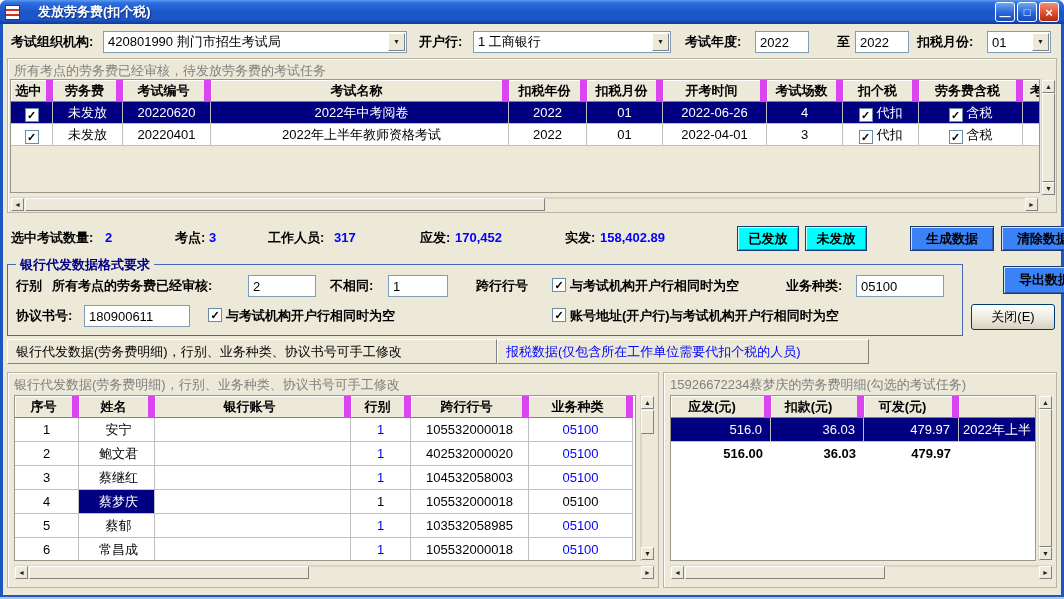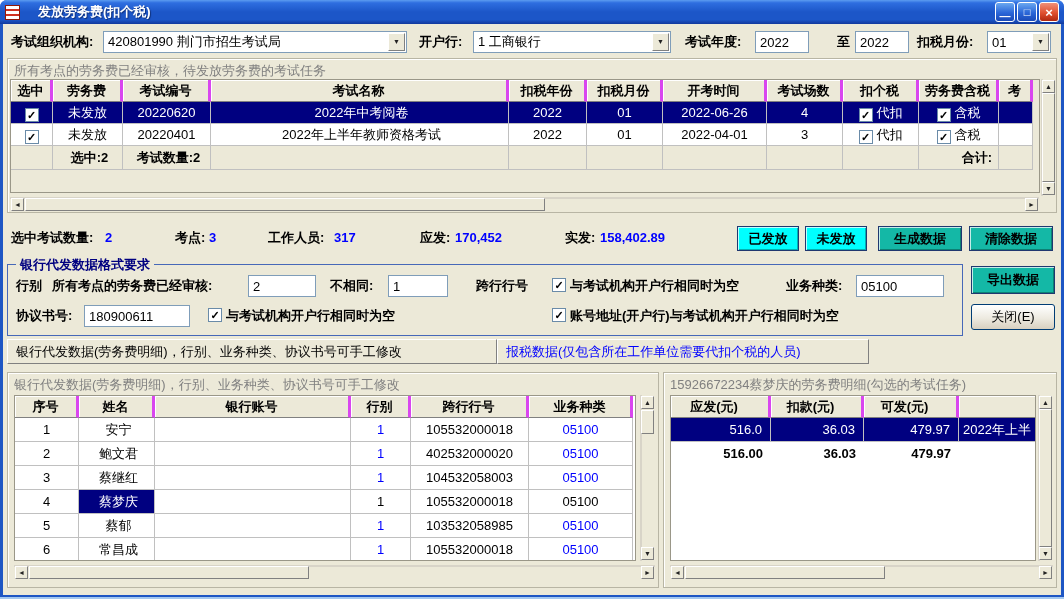--- a/index.html
+++ b/index.html
@@ -19,48 +19,48 @@
   .val{color:#0000FF;}
   .combo{position:absolute;height:22px;background:#fff;border:1px solid #7F9DB9;display:flex;align-items:center;}
   .combo .ct{flex:1;padding:0 4px;white-space:nowrap;overflow:hidden;}
   .combo .cd{width:17px;height:18px;margin-right:1px;background:#ECE9D8;border:1px solid;border-color:#fff #808080 #808080 #fff;font-size:7px;line-height:16px;text-align:center;color:#222;flex:0 0 auto;}
   .tin{position:absolute;height:22px;border:1px solid #7F9DB9;background:#fff;padding:0 4px;font-family:inherit;font-size:13px;}
   .panel{position:absolute;background:#ECE9D8;border:1px solid #B8B5A4;box-shadow:inset 1px 1px 0 #fff;}
   .pcap{position:absolute;left:6px;top:3px;color:#808080;white-space:nowrap;font-size:13px;}
   .grid{position:absolute;overflow:hidden;border:1px solid #9a9788;}
   .grow{display:flex;}
   .gc{border-right:1px solid #C0C0C0;border-bottom:1px solid #C0C0C0;text-align:center;white-space:nowrap;overflow:hidden;background:#fff;flex:0 0 auto;}
-  .gh .gc{background:#ECE9D8;font-weight:700;border-right:3px solid #d946ef;border-bottom:1px solid #808080;box-shadow:inset 1px 1px 0 #fff;}
+  .gh .gc{background:#ECE9D8;font-weight:700;border-right:7px solid #d946ef;border-bottom:1px solid #808080;box-shadow:inset 1px 1px 0 #fff;}
   .left{text-align:center;padding-left:4px;}
   .right{text-align:right;padding-right:6px;}
   .tasks-grid{background:#ECE9D8;}
   .tasks-grid .grow{height:22px;line-height:21px;}
   .tasks-grid .grow.foot{height:24px;line-height:23px;}
   .tasks-grid .grow.foot .gc{background:#ECE9D8;font-weight:700;}
   .tasks-grid .grow.selected .gc,.person-grid .grow.selected .gc{background:#000080;color:#fff;}
-  .tw0{width:42px}.tw1{width:70px}.tw2{width:88px}.tw3{width:298px}.tw4{width:78px}.tw5{width:76px}.tw6{width:104px}.tw7{width:76px}.tw8{width:76px}.tw9{width:80px}.tw10{width:34px}
+  .tw0{width:42px}.tw1{width:70px}.tw2{width:88px}.tw3{width:298px}.tw4{width:78px}.tw5{width:76px}.tw6{width:104px}.tw7{width:76px}.tw8{width:76px}.tw9{width:104px}.tw10{width:34px}
   .cb{display:inline-block;width:14px;height:14px;background:#fff;border:1px solid #6A8BA8;vertical-align:-2px;line-height:12px;text-align:center;font-size:11px;font-weight:700;color:#000;font-style:normal;}
   .cb i{font-style:normal;}
   .cblbl{margin-left:4px;}
   .bank-grid,.person-grid{background:#fff;}
   .bank-grid .grow,.person-grid .grow{height:24px;line-height:23px;}
   .bank-grid .gh,.person-grid .gh{height:22px;line-height:21px;}
   .bank-grid .grow.selected .gc{background:#fff;color:#000;}
   .bank-grid .grow.selected .gc.name-cell{background:#000080;color:#fff;}
   .blue{color:#0000FF;}
   .person-grid .gc{text-align:right;padding-right:8px;}
   .person-grid .gh .gc{text-align:center;padding-right:11px;}
   .person-grid .gc.exam{text-align:left;padding-left:4px;padding-right:0;}
   .person-grid .grow.total .gc{font-weight:700;border-right:none;border-bottom:none;background:#fff;}
   .person-grid .grow.selected .gc{border-right:1px solid #C0C0C0;}
   .pw0{width:100px}.pw1{width:93px}.pw2{width:95px}.pw3{width:90px}
   .bw0{width:64px}.bw1{width:76px}.bw2{width:196px}.bw3{width:60px}.bw4{width:118px}.bw5{width:104px}
   .pbtn{position:absolute;font-weight:700;text-align:center;border:1px solid #203870;box-shadow:inset 1px 1px 0 rgba(255,255,255,.75),inset -1px -1px 0 rgba(0,0,0,.3);display:flex;align-items:center;justify-content:center;}
   .pbtn.cyan{background:#00FFFF;}
-  .pbtn.green{background:#14b8a6;}
+  .pbtn.green{background:#3b82f6;margin-left:32px;}
   .xpbtn{position:absolute;background:linear-gradient(180deg,#FFFFFF,#EDEAE0 55%,#D8D0C0);border:1px solid #003C74;border-radius:3px;display:flex;align-items:center;justify-content:center;font-size:13px;}
   .bluegrp{position:absolute;border:1px solid #4668B8;}
   .bluegrp .gcap{position:absolute;top:-9px;left:8px;background:#ECE9D8;padding:0 4px;color:#000080;font-weight:700;white-space:nowrap;}
   .tab{position:absolute;height:25px;line-height:23px;background:#ECE9D8;border:1px solid;border-color:#fff #808080 #808080 #fff;padding:0 8px;white-space:nowrap;overflow:hidden;}
   .tab.alt{color:#0000FF;}
   .sbh,.sbv{position:absolute;background:#F3F1E4;border:1px solid #D8D4C8;}
   .sar{position:absolute;width:13px;height:13px;background:#ECE9D8;border:1px solid;border-color:#fff #808080 #808080 #fff;font-size:7px;line-height:12px;text-align:center;color:#222;}
   .sth{position:absolute;background:#ECE9D8;border:1px solid;border-color:#fff #808080 #808080 #fff;}
 </style>
 </head>
@@ -142,33 +142,20 @@
               <div class="gc tw3 left">2022年上半年教师资格考试</div>
               <div class="gc tw4">2022</div>
               <div class="gc tw5">01</div>
               <div class="gc tw6">2022-04-01</div>
               <div class="gc tw7">3</div>
               <div class="gc tw8"><span class="cb"><i>✓</i></span><span class="cblbl">代扣</span></div>
               <div class="gc tw9"><span class="cb"><i>✓</i></span><span class="cblbl">含税</span></div>
               <div class="gc tw10"></div>
             </div>
           </div>
-        <div class="grow foot">
-          <div class="gc tw0"></div>
-          <div class="gc tw1 left">选中:2</div>
-          <div class="gc tw2 left">考试数量:2</div>
-          <div class="gc tw3"></div>
-          <div class="gc tw4"></div>
-          <div class="gc tw5"></div>
-          <div class="gc tw6"></div>
-          <div class="gc tw7"></div>
-          <div class="gc tw8"></div>
-          <div class="gc tw9 right">合计:</div>
-          <div class="gc tw10"></div>
-        </div>
       </div>
       <div class="sbv" style="left:1033px;top:20px;height:117px">
         <span class="sar" style="left:0;top:0">▲</span>
         <div class="sth" style="left:0;top:13px;width:13px;height:89px"></div>
         <span class="sar" style="left:0;bottom:0">▼</span>
       </div>
       <div class="sbh" style="left:2px;top:138px;width:1029px">
         <span class="sar" style="left:0;top:0">◄</span>
         <div class="sth" style="left:14px;top:0;width:520px;height:13px"></div>
         <span class="sar" style="right:0;top:0">►</span>

